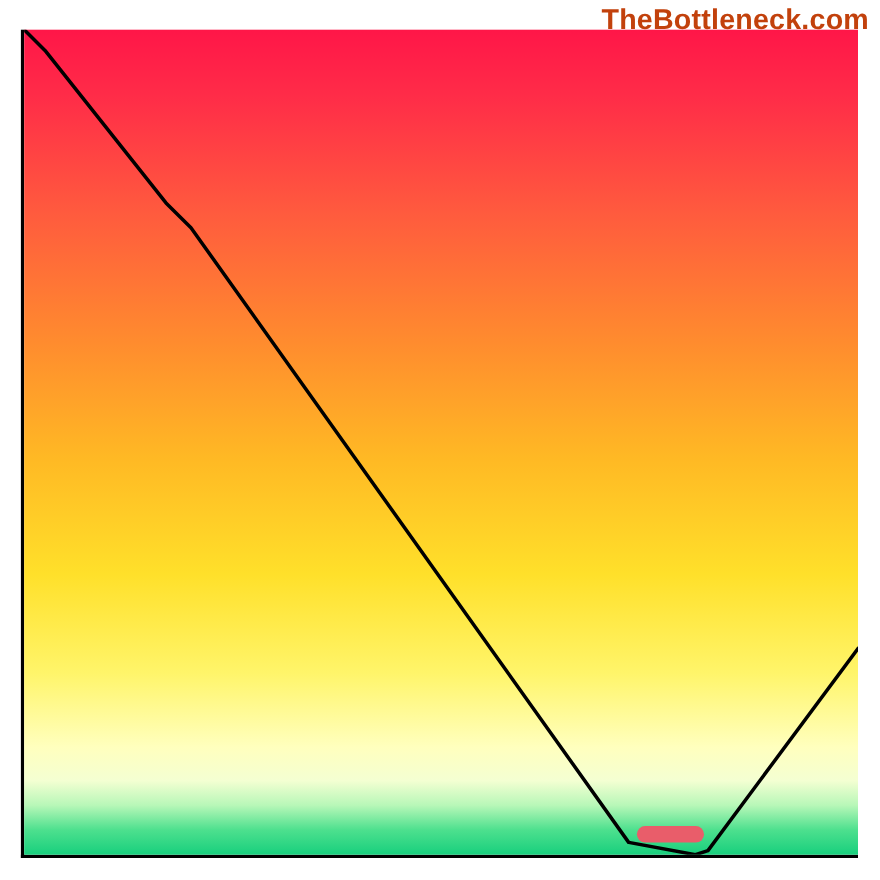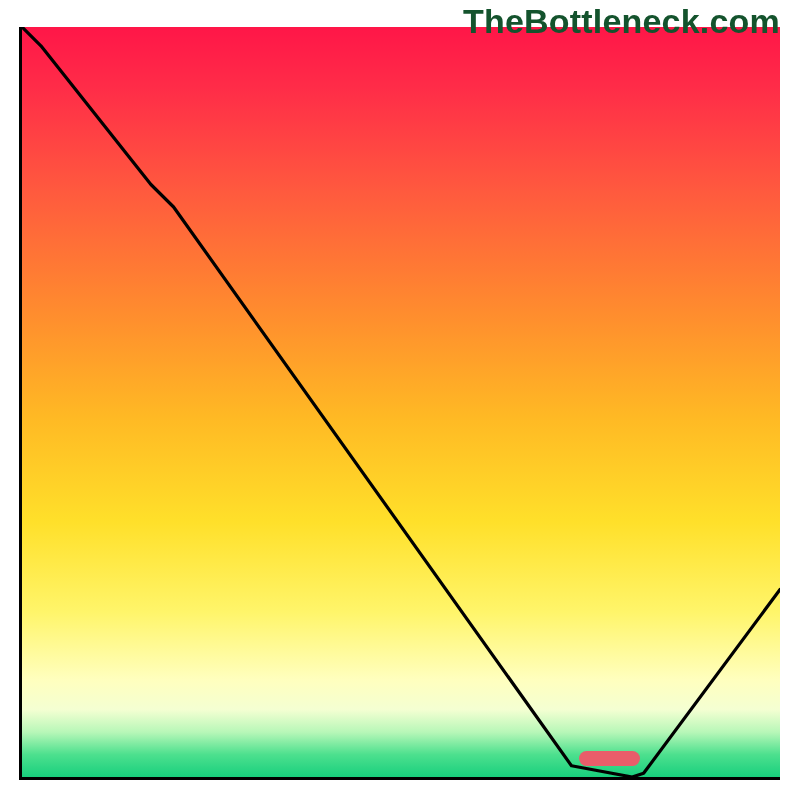--- a/index.html
+++ b/index.html
@@ -12,24 +12,24 @@
     overflow: hidden;
   }
   .wrap {
     position: relative;
     width: 800px;
     height: 800px;
   }
   .watermark {
     position: absolute;
     top: 2px;
-    right: 20px;
-    font-size: 34px;
+    right: 10px;
+    font-size: 26px;
     font-weight: 600;
-    color: #14532d;
+    color: #c2410c;
     letter-spacing: 0.2px;
     z-index: 10;
     user-select: none;
   }
   .plot-area {
     position: absolute;
     left: 19px;
     top: 27px;
     width: 761px;
     height: 753px;

